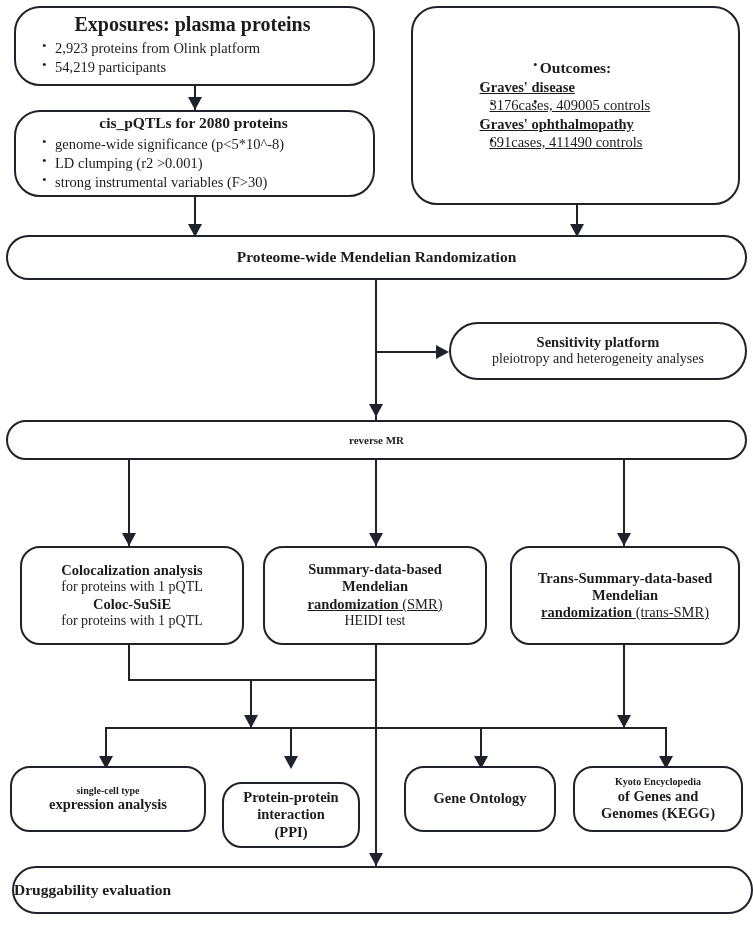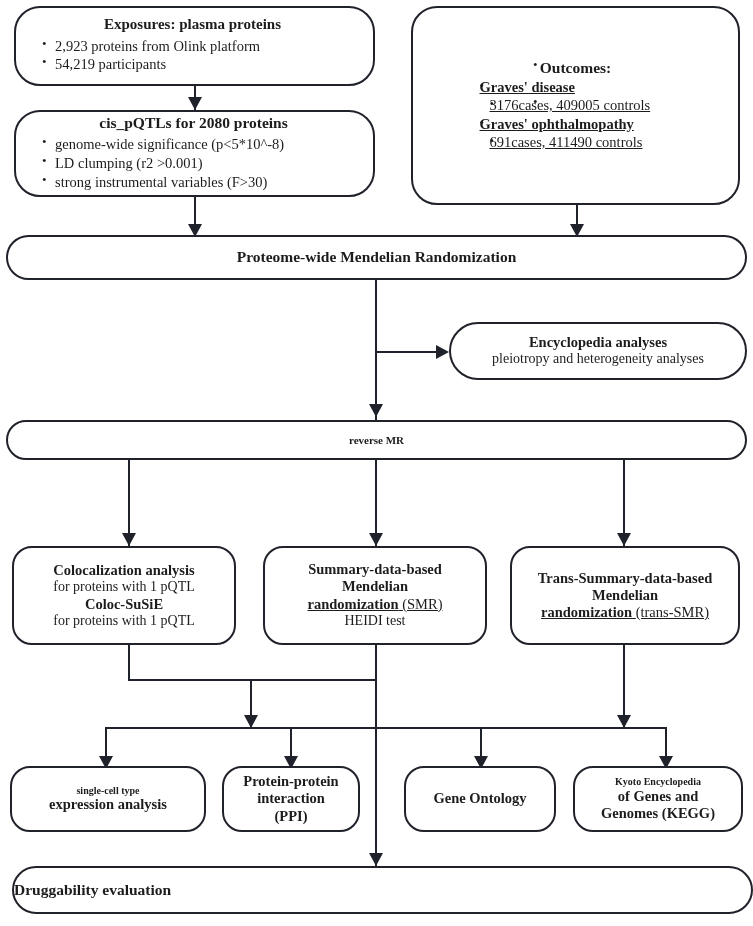--- a/index.html
+++ b/index.html
@@ -148,21 +148,21 @@
   <div class="ln vl" style="left:105px;top:727px;height:40px;"></div>
   <div class="arw" style="left:99px;top:756px;"></div>
   <div class="ln vl" style="left:290px;top:727px;height:40px;"></div>
   <div class="arw" style="left:284px;top:756px;"></div>
   <div class="ln vl" style="left:480px;top:727px;height:40px;"></div>
   <div class="arw" style="left:474px;top:756px;"></div>
   <div class="ln vl" style="left:665px;top:727px;height:40px;"></div>
   <div class="arw" style="left:659px;top:756px;"></div>
 
   <div class="box soft" style="left:14px;top:6px;width:361px;height:80px;padding:8px 10px 10px 6px;">
-    <div class="ttl" style="font-size:15px;margin-bottom:3px;">Exposures: plasma proteins</div>
+    <div class="ttl" style="font-size:20px;margin-bottom:3px;">Exposures: plasma proteins</div>
     <ul class="bul" style="font-size:14.5px;">
       <li>2,923 proteins from Olink platform</li>
       <li>54,219 participants</li>
     </ul>
   </div>
 
   <div class="box soft" style="left:14px;top:110px;width:361px;height:87px;padding:7px 8px 8px 6px;">
     <div class="ttl" style="font-size:15.5px;margin-bottom:3px;">cis_pQTLs for 2080 proteins</div>
     <ul class="bul" style="font-size:14.5px;">
       <li>genome-wide significance (p&lt;5*10^-8)</li>
@@ -189,29 +189,29 @@
     </ul>
   </div>
   <span style="position:absolute;left:533px;top:57px;font-size:13px;z-index:4;">•</span>
   <span style="position:absolute;left:533px;top:94px;font-size:13px;z-index:4;">•</span>
 
   <div class="box stadium" style="left:6px;top:235px;width:741px;height:45px;align-items:center;">
     <div class="ttl" style="font-size:15.5px;">Proteome-wide Mendelian Randomization</div>
   </div>
 
   <div class="box stadium" style="left:449px;top:322px;width:298px;height:58px;align-items:center;padding:0 10px;">
-    <div class="ttl" style="font-size:14.5px;">Encyclopedia analyses</div>
+    <div class="ttl" style="font-size:14.5px;">Sensitivity platform</div>
     <div class="ctr" style="font-size:14px;">pleiotropy and heterogeneity analyses</div>
   </div>
 
   <div class="box stadium" style="left:6px;top:420px;width:741px;height:40px;align-items:center;">
     <div class="ttl" style="font-size:11px;">reverse MR</div>
   </div>
 
-  <div class="box soft2" style="left:12px;top:546px;width:224px;height:99px;align-items:center;padding:0 6px;">
+  <div class="box soft2" style="left:20px;top:546px;width:224px;height:99px;align-items:center;padding:0 6px;">
     <div class="ttl" style="font-size:14.5px;">Colocalization analysis</div>
     <div class="ctr" style="font-size:14px;">for proteins with 1 pQTL</div>
     <div class="ttl" style="font-size:14.5px;">Coloc-SuSiE</div>
     <div class="ctr" style="font-size:14px;">for proteins with 1 pQTL</div>
   </div>
 
   <div class="box soft2" style="left:263px;top:546px;width:224px;height:99px;align-items:center;padding:0 6px;">
     <div class="ttl" style="font-size:14.5px;">Summary-data-based</div>
     <div class="ttl" style="font-size:14.5px;">Mendelian</div>
     <div class="ctr nb" style="font-size:14.5px;">
@@ -228,21 +228,21 @@
       <b>randomization</b>
       <span style="font-weight:normal;">(trans-SMR)</span>
     </div>
   </div>
 
   <div class="box soft2" style="left:10px;top:766px;width:196px;height:66px;align-items:center;padding:0 6px;">
     <div class="ttl" style="font-size:10px;">single-cell type</div>
     <div class="ttl" style="font-size:14.5px;">expression analysis</div>
   </div>
 
-  <div class="box soft2" style="left:222px;top:766px;width:138px;height:66px;align-items:center;padding:0 4px;">
+  <div class="box soft2" style="left:222px;top:782px;width:138px;height:66px;align-items:center;padding:0 4px;">
     <div class="ttl" style="font-size:14.5px;">Protein-protein</div>
     <div class="ttl" style="font-size:14.5px;">interaction</div>
     <div class="ttl" style="font-size:14.5px;">(PPI)</div>
   </div>
 
   <div class="box soft2" style="left:404px;top:766px;width:152px;height:66px;align-items:center;padding:0 4px;">
     <div class="ttl" style="font-size:14.5px;">Gene Ontology</div>
   </div>
 
   <div class="box soft2" style="left:573px;top:766px;width:170px;height:66px;align-items:center;padding:0 4px;">

